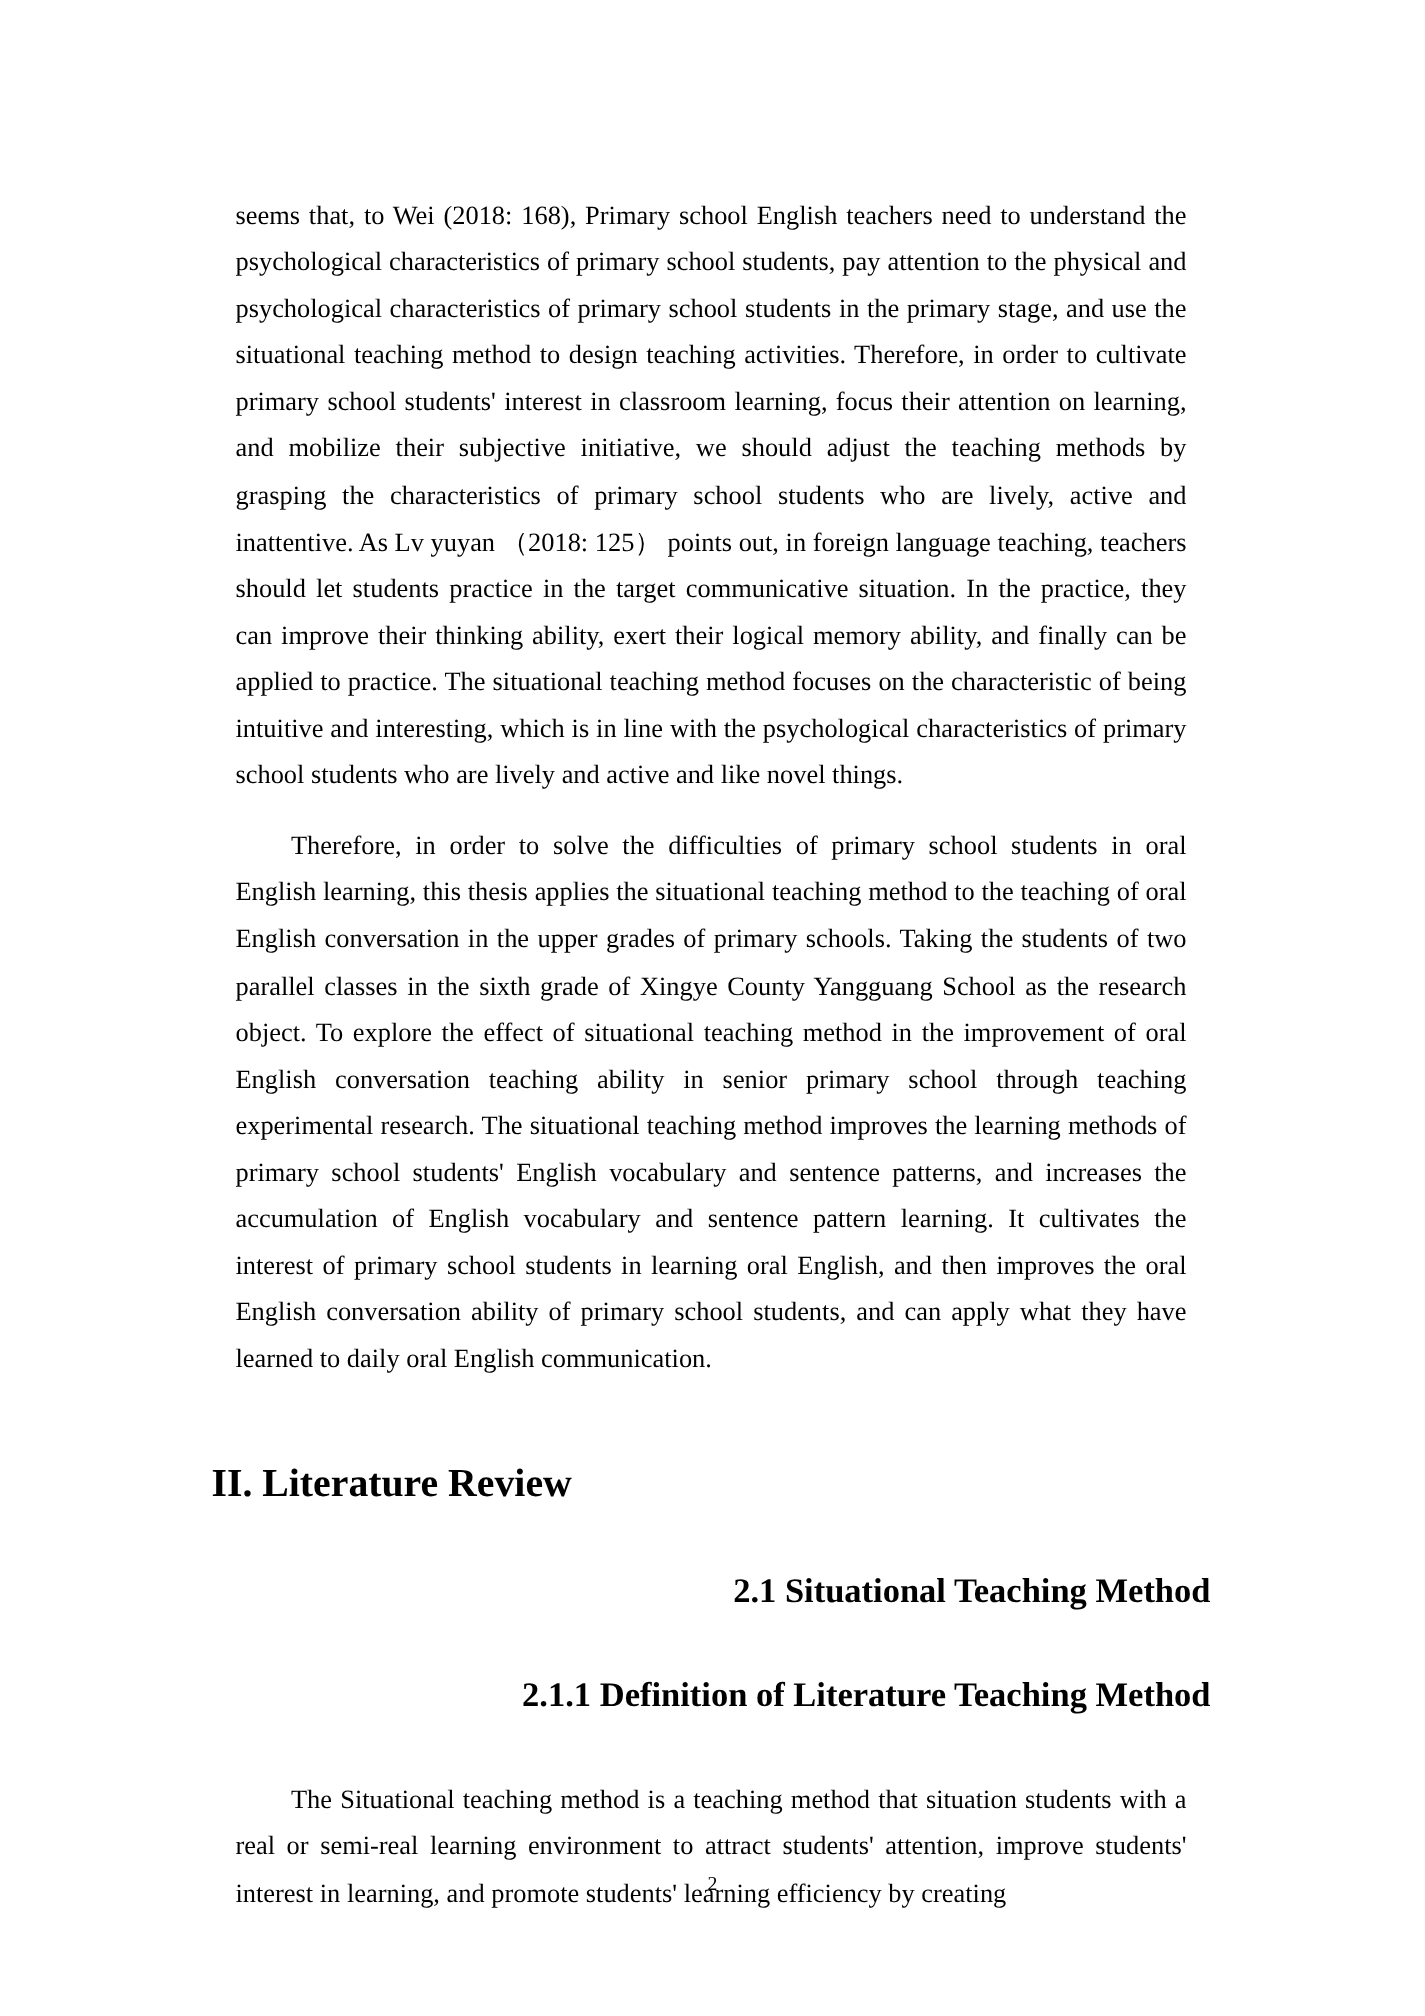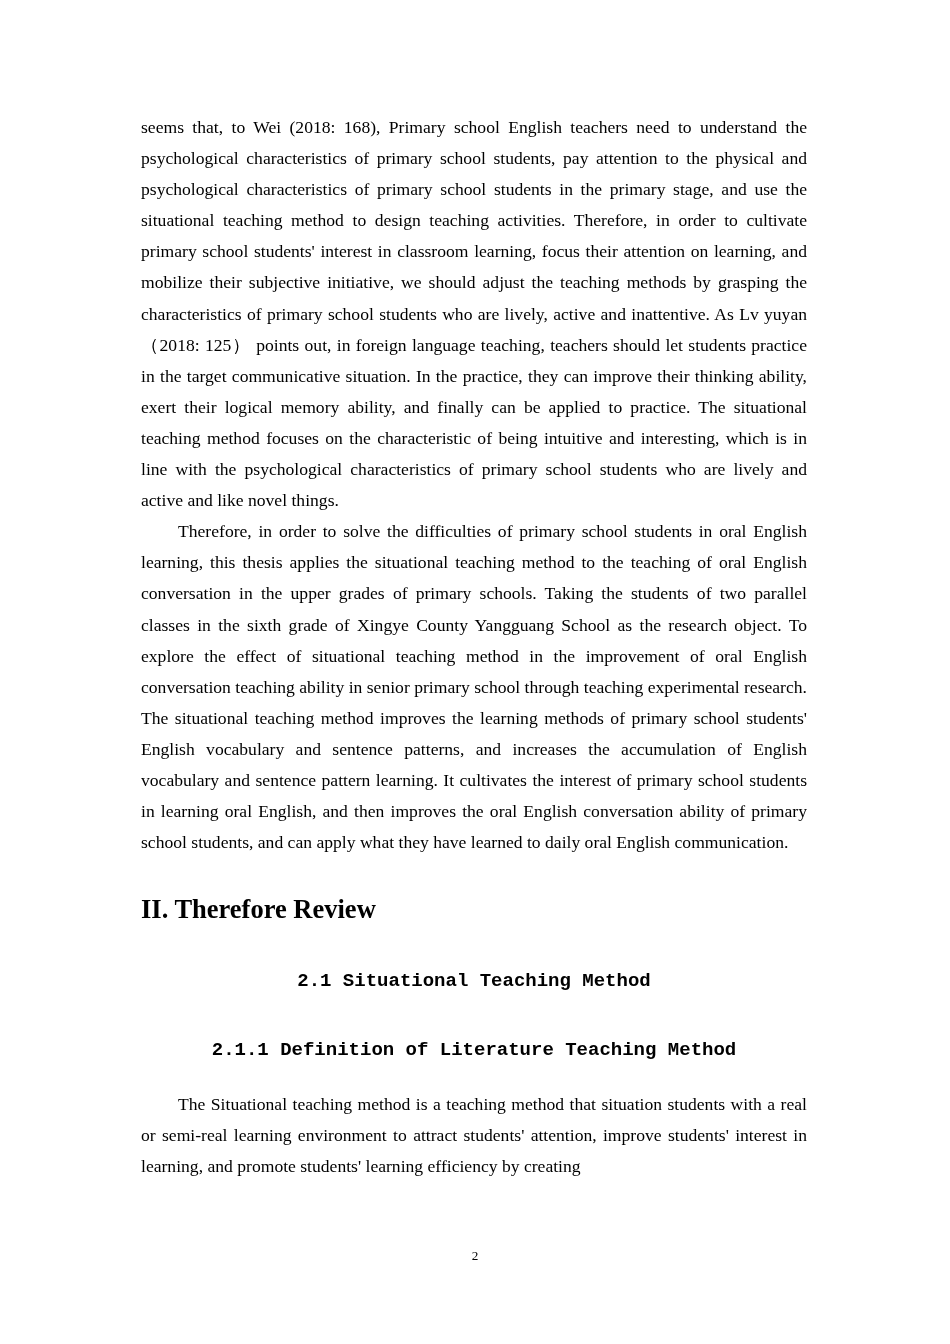--- a/index.html
+++ b/index.html
@@ -19,21 +19,21 @@
     overflow: hidden;
     box-sizing: border-box;
   }
   .content {
     position: absolute;
     left: 141px;
     top: 112px;
     width: 666px;
   }
   p.body-par {
-    margin: 0;
+    margin: 16px;
     font-size: 17.6px;
     line-height: 31.1px;
     text-align: justify;
     text-justify: inter-word;
     color: #000000;
     hyphens: none;
   }
   p.indent {
     text-indent: 37px;
   }
@@ -41,26 +41,25 @@
     margin: 0;
     font-size: 26.5px;
     line-height: 34px;
     font-weight: bold;
     text-align: left;
     color: #000000;
   }
   h2.section-title,
   h3.subsection-title {
     margin: 0;
-    font-size: 19px;
+    font-size: 23px;
     line-height: 27px;
     font-weight: bold;
-    text-align: center;
+    text-align: right;
     color: #000000;
-    font-family: Liberation Mono, monospace;
   }
   .sp-before-h1   { height: 34px; }
   .sp-after-h1    { height: 42px; }
   .sp-after-h2    { height: 42px; }
   .sp-after-h3    { height: 25px; }
   .page-number {
     position: absolute;
     left: 0;
     right: 0;
     top: 1248px;
@@ -76,21 +75,21 @@
 <div class="page">
 
   <div class="content">
 
     <p class="body-par">seems that, to Wei (2018: 168), Primary school English teachers need to understand the psychological characteristics of primary school students, pay attention to the physical and psychological characteristics of primary school students in the primary stage, and use the situational teaching method to design teaching activities. Therefore, in order to cultivate primary school students' interest in classroom learning, focus their attention on learning, and mobilize their subjective initiative, we should adjust the teaching methods by grasping the characteristics of primary school students who are lively, active and inattentive. As Lv yuyan （2018: 125） points out, in foreign language teaching, teachers should let students practice in the target communicative situation. In the practice, they can improve their thinking ability, exert their logical memory ability, and finally can be applied to practice. The situational teaching method focuses on the characteristic of being intuitive and interesting, which is in line with the psychological characteristics of primary school students who are lively and active and like novel things.</p>
 
     <p class="body-par indent">Therefore, in order to solve the difficulties of primary school students in oral English learning, this thesis applies the situational teaching method to the teaching of oral English conversation in the upper grades of primary schools. Taking the students of two parallel classes in the sixth grade of Xingye County Yangguang School as the research object. To explore the effect of situational teaching method in the improvement of oral English conversation teaching ability in senior primary school through teaching experimental research. The situational teaching method improves the learning methods of primary school students' English vocabulary and sentence patterns, and increases the accumulation of English vocabulary and sentence pattern learning. It cultivates the interest of primary school students in learning oral English, and then improves the oral English conversation ability of primary school students, and can apply what they have learned to daily oral English communication.</p>
 
     <div class="sp-before-h1"></div>
 
-    <h1 class="chapter-title">II. Therefore Review</h1>
+    <h1 class="chapter-title">II. Literature Review</h1>
 
     <div class="sp-after-h1"></div>
 
     <h2 class="section-title">2.1 Situational Teaching Method</h2>
 
     <div class="sp-after-h2"></div>
 
     <h3 class="subsection-title">2.1.1 Definition of Literature Teaching Method</h3>
 
     <div class="sp-after-h3"></div>

